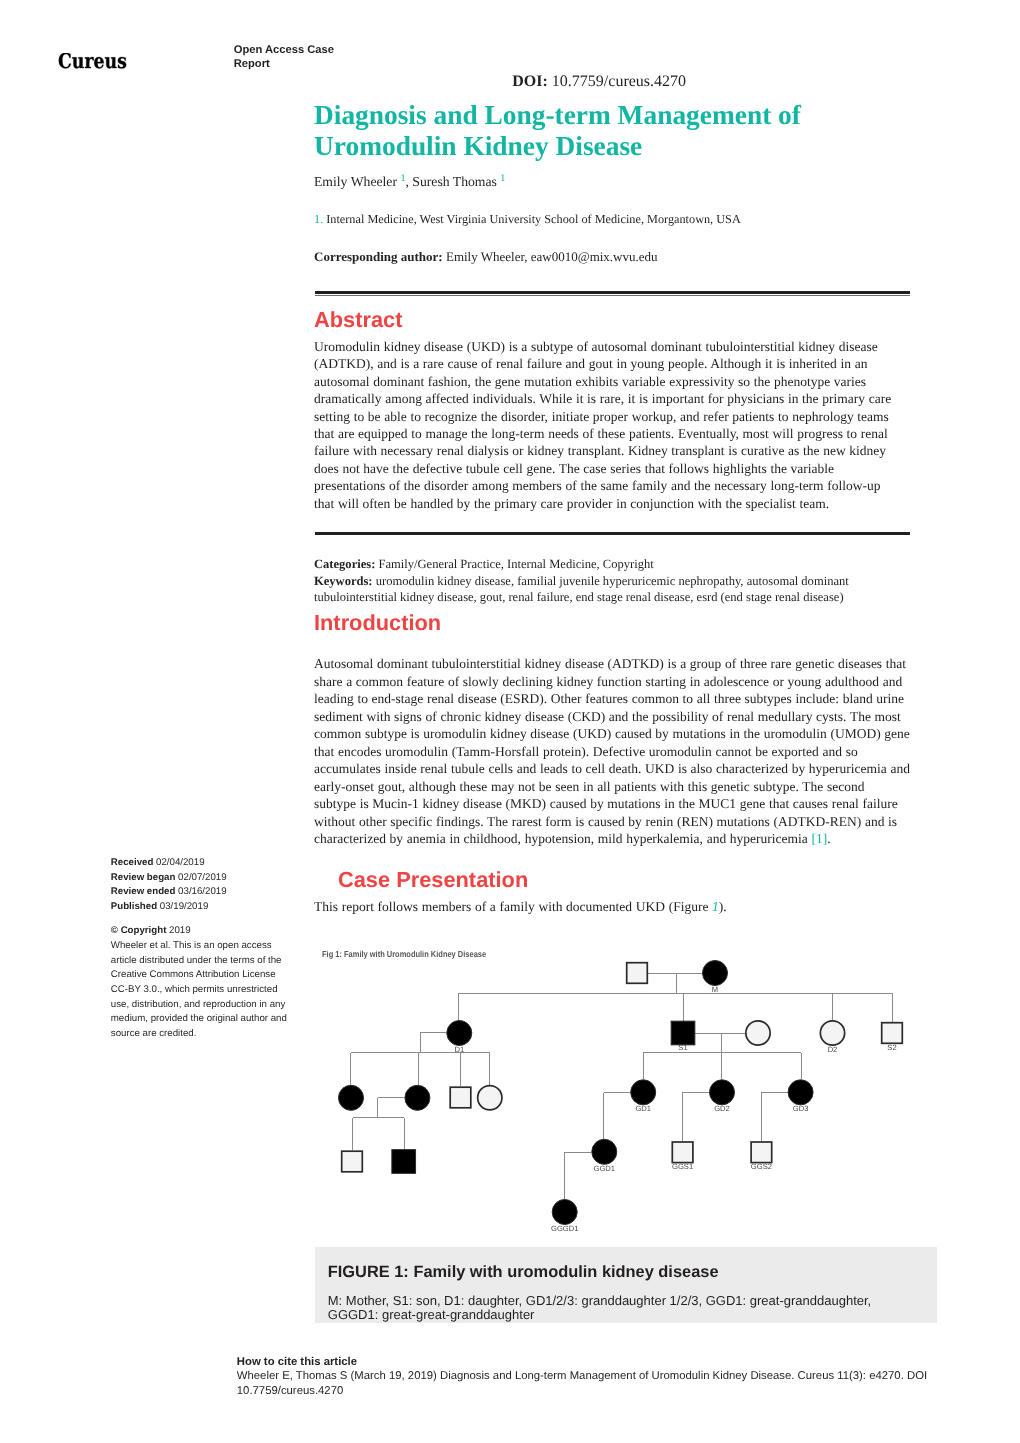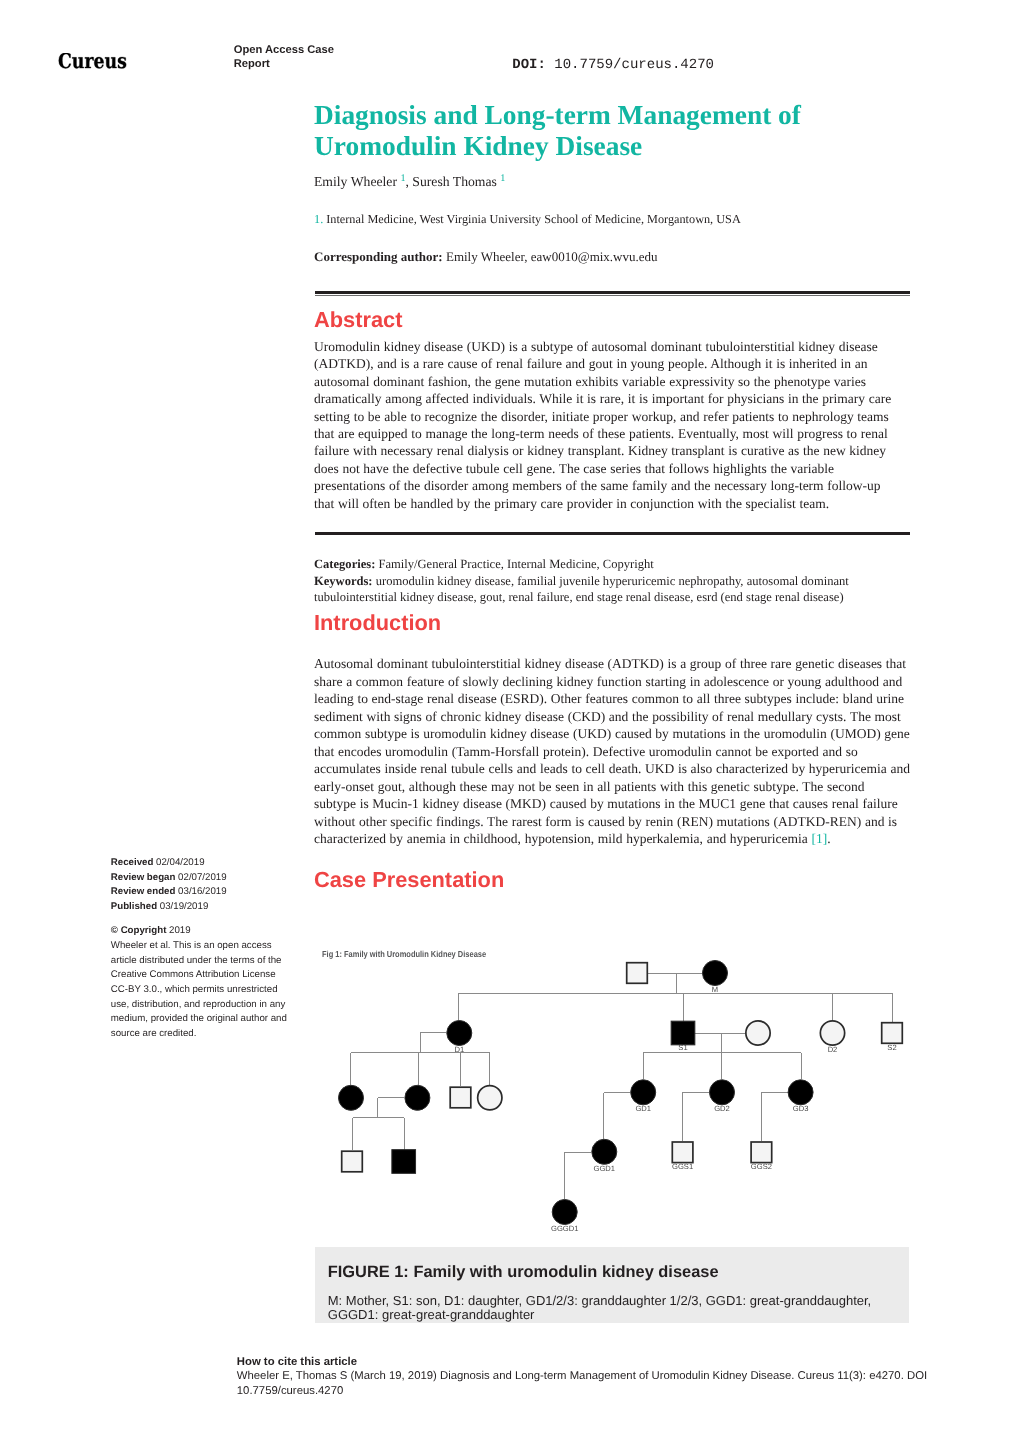--- a/index.html
+++ b/index.html
@@ -8,21 +8,21 @@
        font-family:"Liberation Serif",serif;color:#231f20;
        -webkit-font-smoothing:antialiased;text-rendering:geometricPrecision;}
   
   #page{position:absolute;left:0;top:0;width:1020px;height:1443px;transform:translateZ(0);}
   .abs{position:absolute;}
 
   
   #logo{left:57.9px;top:53.1px;line-height:0;}
   #art-type{left:233.7px;top:44px;width:150px;font-family:"Liberation Sans",sans-serif;
             font-weight:700;font-size:11.2px;line-height:13.7px;color:#231f20;}
-  #doi{left:512.3px;top:58px;font-family:Liberation Mono, monospace;font-size:14px;line-height:14px;color:#231f20;}
+  #doi{left:512.3px;top:75px;font-family:Liberation Serif, serif;font-size:16px;line-height:14px;color:#231f20;}
   #doi b{font-weight:700;}
 
   
   .col{left:314px;width:596px;}
   #title{top:100px;font-family:"Liberation Serif",serif;font-weight:700;font-size:27.4px;
          line-height:31px;color:#12b6a2;letter-spacing:0;margin:0;}
   #authors{top:173px;font-size:13.7px;line-height:17px;color:#231f20;}
   #authors sup{color:#12b6a2;font-size:10.2px;vertical-align:baseline;position:relative;top:-5.2px;}
   #affil{top:211px;font-size:12.25px;line-height:17px;color:#231f20;}
   #affil .n{color:#12b6a2;}
@@ -38,39 +38,39 @@
   #abstract-h{top:308px;}
   #abstract-t{top:338px;width:588px;font-size:13.5px;line-height:17.4px;word-spacing:0.3px;}
 
   #catkw{top:556px;width:596px;font-size:12.55px;line-height:16.6px;}
   #catkw b{font-weight:700;}
 
   #intro-h{top:611px;}
   #intro-t{top:655px;width:596px;font-size:13.5px;line-height:17.5px;word-spacing:0.3px;}
   #intro-t .ref{color:#12b6a2;}
 
-  #case-h{top:868px;}
+  #case-h{top:868px;margin-left:24px;}
   #case-t{top:898px;width:596px;font-size:13.5px;line-height:17.7px;word-spacing:0.3px;}
   #case-t .lnk{color:#12b6a2;font-style:italic;}
 
   
   #sidebar{left:110.8px;top:856px;width:184px;font-family:"Liberation Sans",sans-serif;
            font-size:9.7px;color:#231f20;}
   #sidebar .drow{line-height:14.6px;white-space:nowrap;}
   #sidebar .drow b{font-weight:700;}
   #sidebar .cp{margin-top:10px;line-height:14.65px;}
   #sidebar .cp b{font-weight:700;}
 
   
   #figwrap{left:314px;top:940px;width:596px;height:310px;}
   #figlabel{position:absolute;left:8.4px;top:8.5px;font-family:"Liberation Sans",sans-serif;
             font-weight:700;font-size:8.8px;line-height:10px;color:#58595b;white-space:nowrap;
             transform:scaleX(0.85);transform-origin:left top;}
   #pedigree{position:absolute;left:0;top:0;}
-  #capbox{left:314.9px;top:1247px;width:594px;height:75.6px;background:#ebebeb;}
+  #capbox{left:314.9px;top:1247px;width:594px;height:75.6px;background:#ebebeb;padding-left:28px;}
   #captitle{position:absolute;left:12.9px;top:16px;font-family:"Liberation Sans",sans-serif;
             font-weight:700;font-size:16.4px;line-height:19px;color:#231f20;white-space:nowrap;}
   #captext{position:absolute;left:12.9px;top:47px;width:572px;font-family:"Liberation Sans",sans-serif;
            font-size:13px;line-height:14.2px;color:#231f20;}
 
   
   #cite{left:236.8px;top:1354.5px;width:697px;font-family:"Liberation Sans",sans-serif;
         font-size:11.34px;line-height:14.7px;color:#231f20;}
   #cite .h{font-weight:700;}
 </style>
@@ -103,20 +103,21 @@
 
 <div class="abs col" id="catkw">
       <div><b>Categories:</b> <span>Family/General Practice, Internal Medicine, Copyright</span></div>
       <div><b>Keywords:</b> <span>uromodulin kidney disease, familial juvenile hyperuricemic nephropathy, autosomal dominant tubulointerstitial kidney disease, gout, renal failure, end stage renal disease, esrd (end stage renal disease)</span></div>
     </div>
 
 <div class="abs col sec-h" id="intro-h">Introduction</div>
 <div class="abs col" id="intro-t"><span>Autosomal dominant tubulointerstitial kidney disease (ADTKD) is a group of three rare genetic diseases that share a common feature of slowly declining kidney function starting in adolescence or young adulthood and leading to end-stage renal disease (ESRD). Other features common to all three subtypes include: bland urine sediment with signs of chronic kidney disease (CKD) and the possibility of renal medullary cysts. The most common subtype is uromodulin kidney disease (UKD) caused by mutations in the uromodulin (UMOD) gene that encodes uromodulin (Tamm-Horsfall protein). Defective uromodulin cannot be exported and so accumulates inside renal tubule cells and leads to cell death. UKD is also characterized by hyperuricemia and early-onset gout, although these may not be seen in all patients with this genetic subtype. The second subtype is Mucin-1 kidney disease (MKD) caused by mutations in the MUC1 gene that causes renal failure without other specific findings. The rarest form is caused by renin (REN) mutations (ADTKD-REN) and is characterized by anemia in childhood, hypotension, mild hyperkalemia, and hyperuricemia </span><span class="ref">[1]</span><span>.</span></div>
 
 <div class="abs col sec-h" id="case-h">Case Presentation</div>
+<div class="abs col" id="case-t"><span>This report follows members of a family with documented UKD (Figure </span><span class="lnk">1</span><span>).</span></div>
 
 <div class="abs" id="sidebar">
   <div class="drow"><b>Received</b> <span>02/04/2019</span></div>
   <div class="drow"><b>Review began</b> <span>02/07/2019</span></div>
   <div class="drow"><b>Review ended</b> <span>03/16/2019</span></div>
   <div class="drow"><b>Published</b> <span>03/19/2019</span></div>
   <div class="cp"><b>© Copyright</b> <span>2019</span><br><span>Wheeler et al. This is an open access article distributed under the terms of the Creative Commons Attribution License CC-BY 3.0., which permits unrestricted use, distribution, and reproduction in any medium, provided the original author and source are credited.</span></div>
 </div>
 
 <div class="abs" id="figwrap">

